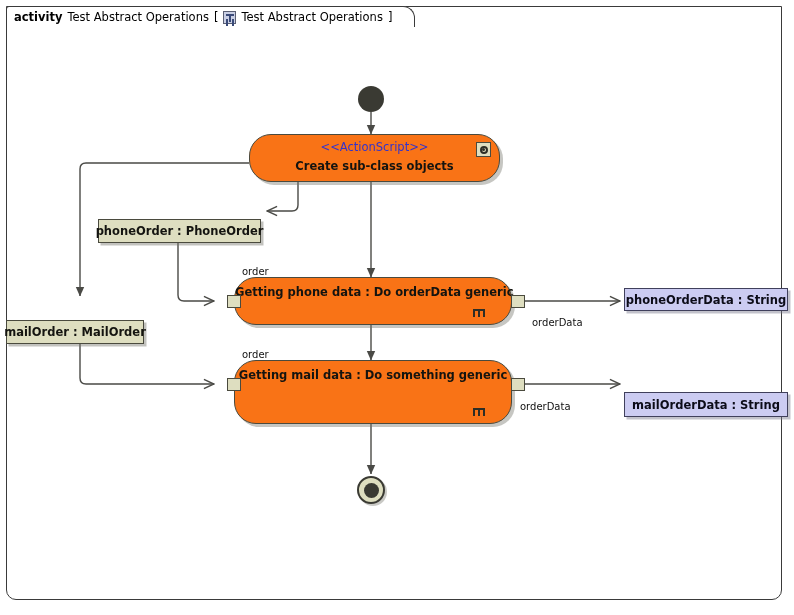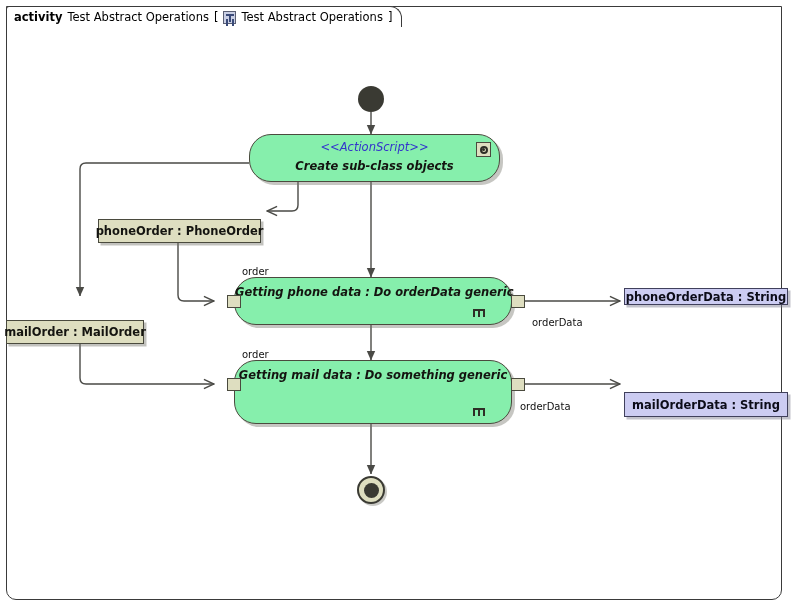--- a/index.html
+++ b/index.html
@@ -10,21 +10,21 @@
   .frame{
     position:absolute;left:6px;top:6px;width:776px;height:594px;
     border:1.5px solid #3a3a3a;border-radius:0 0 10px 10px;
     box-sizing:border-box;background:#ffffff;
   }
   .frame-tab{
     position:absolute;left:6px;top:6px;height:21px;
     border:1.5px solid #3a3a3a;border-bottom:none;
     border-radius:3px 12px 0 0;background:#ffffff;
     display:flex;align-items:center;gap:5px;
-    padding:0 9px 0 7px;box-sizing:border-box;
+    padding:0 22px 0 7px;box-sizing:border-box;
     font-size:11.5px;color:#000;white-space:nowrap;z-index:6;
   }
   .frame-tab .kw{font-weight:bold;}
   .tab-icon{
     width:13px;height:13px;flex:0 0 13px;position:relative;
     background:#c9cfe4;border:1px solid #5a5f73;box-sizing:border-box;
   }
   .tab-icon::before{
     content:"";position:absolute;left:2px;top:2px;width:8px;height:2px;
     background:#3a4a78;
@@ -49,23 +49,22 @@
   }
   
   .datanode{
     background:#ccccf2;border:1.5px solid #40405c;
     box-shadow:2.5px 2.5px 0 rgba(120,120,140,.45);
     display:flex;align-items:center;justify-content:center;
     font-size:11.5px;font-weight:bold;color:#0c0c18;white-space:nowrap;
   }
   
   .actnode{
-    background:#86efac;border:1.5px solid #4a4a3e;border-radius:22px;
+    background:#f97316;border:1.5px solid #4a4a3e;border-radius:22px;
     box-shadow:3px 3px 0 rgba(120,120,110,.42);
-    font-style:italic;
   }
   .act-stereo{
     position:absolute;left:0;right:0;top:5px;text-align:center;
     font-size:11.5px;color:#3333cc;white-space:nowrap;
   }
   .act-title{
     position:absolute;left:0;right:0;text-align:center;
     font-size:11.5px;font-weight:bold;color:#141410;white-space:nowrap;
   }
 
@@ -196,21 +195,21 @@
 
   <div class="node actnode" style="left:234px;top:360px;width:278px;height:64px;">
     <div class="act-title" style="top:7px;">Getting mail data : Do something generic</div>
     <span class="rake" style="right:26px;bottom:7px;"></span>
   </div>
   <div class="pin" style="left:227px;top:378px;"></div>
   <div class="pin" style="left:511px;top:378px;"></div>
   <div class="elabel" style="left:206px;top:349px;">order</div>
   <div class="elabel" style="left:484px;top:401px;">orderData</div>
 
-  <div class="node datanode" style="left:624px;top:288px;width:164px;height:17px;">
+  <div class="node datanode" style="left:624px;top:288px;width:164px;height:23px;">
     <span>phoneOrderData : String</span>
   </div>
 
   <div class="node datanode" style="left:624px;top:392px;width:164px;height:25px;">
     <span>mailOrderData : String</span>
   </div>
 
   <div class="final-outer" style="left:357px;top:476px;">
     <span class="final-inner" style="left:4.5px;top:4.5px;"></span>
   </div>

